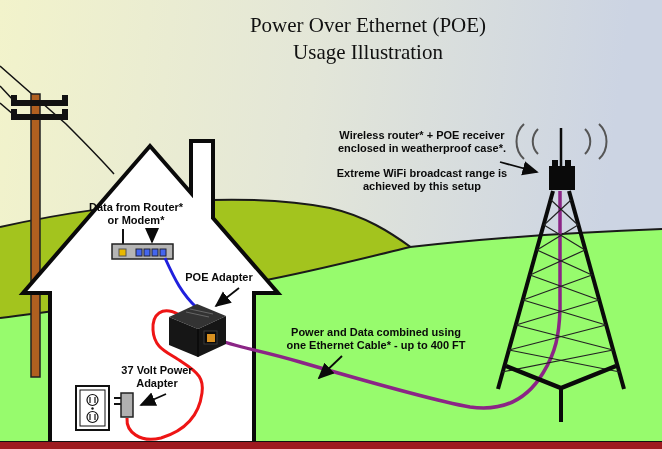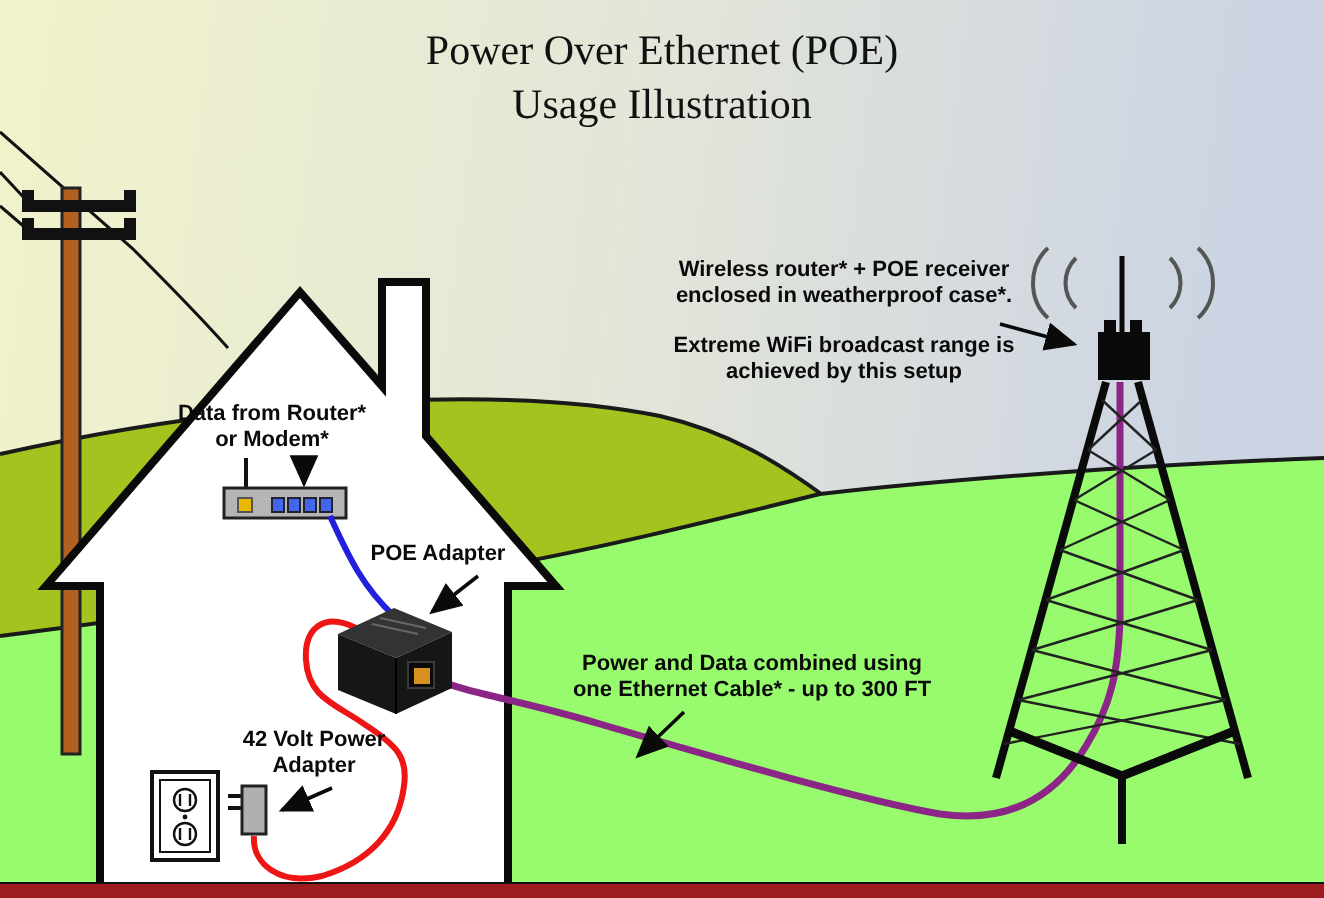--- a/index.html
+++ b/index.html
@@ -20,20 +20,21 @@
     white-space:pre-line;
   }
   .title{
     position:absolute;
     font:21px/1.28 "Liberation Serif",serif;
     font-weight:normal;
     color:#111;
     text-align:center;
     transform:translateX(-50%);
     white-space:pre-line;
+    margin-left:37px;
   }
 </style>
 </head>
 <body>
 
 <div class="canvas">
 
   <svg width="662" height="449" viewBox="0 0 662 449">
     <defs>
       <marker id="ah" orient="auto" markerWidth="11" markerHeight="9" refX="8" refY="4">
@@ -158,24 +159,24 @@
   </svg>
 
   <div class="title" style="left:331px;top:12px;">Power Over Ethernet (POE)
 Usage Illustration</div>
 
   <div class="lbl" style="left:136px;top:201px;">Data from Router*
 or Modem*</div>
 
   <div class="lbl" style="left:219px;top:271px;">POE Adapter</div>
 
-  <div class="lbl" style="left:157px;top:364px;">42 Volt Power
+  <div class="lbl" style="left:157px;top:364px;">37 Volt Power
 Adapter</div>
 
   <div class="lbl" style="left:376px;top:326px;">Power and Data combined using
-one Ethernet Cable* - up to 300 FT</div>
+one Ethernet Cable* - up to 400 FT</div>
 
   <div class="lbl" style="left:422px;top:129px;">Wireless router* + POE receiver
 enclosed in weatherproof case*.</div>
 
   <div class="lbl" style="left:422px;top:167px;">Extreme WiFi broadcast range is
 achieved by this setup</div>
 </div>
 
 </body></html>

